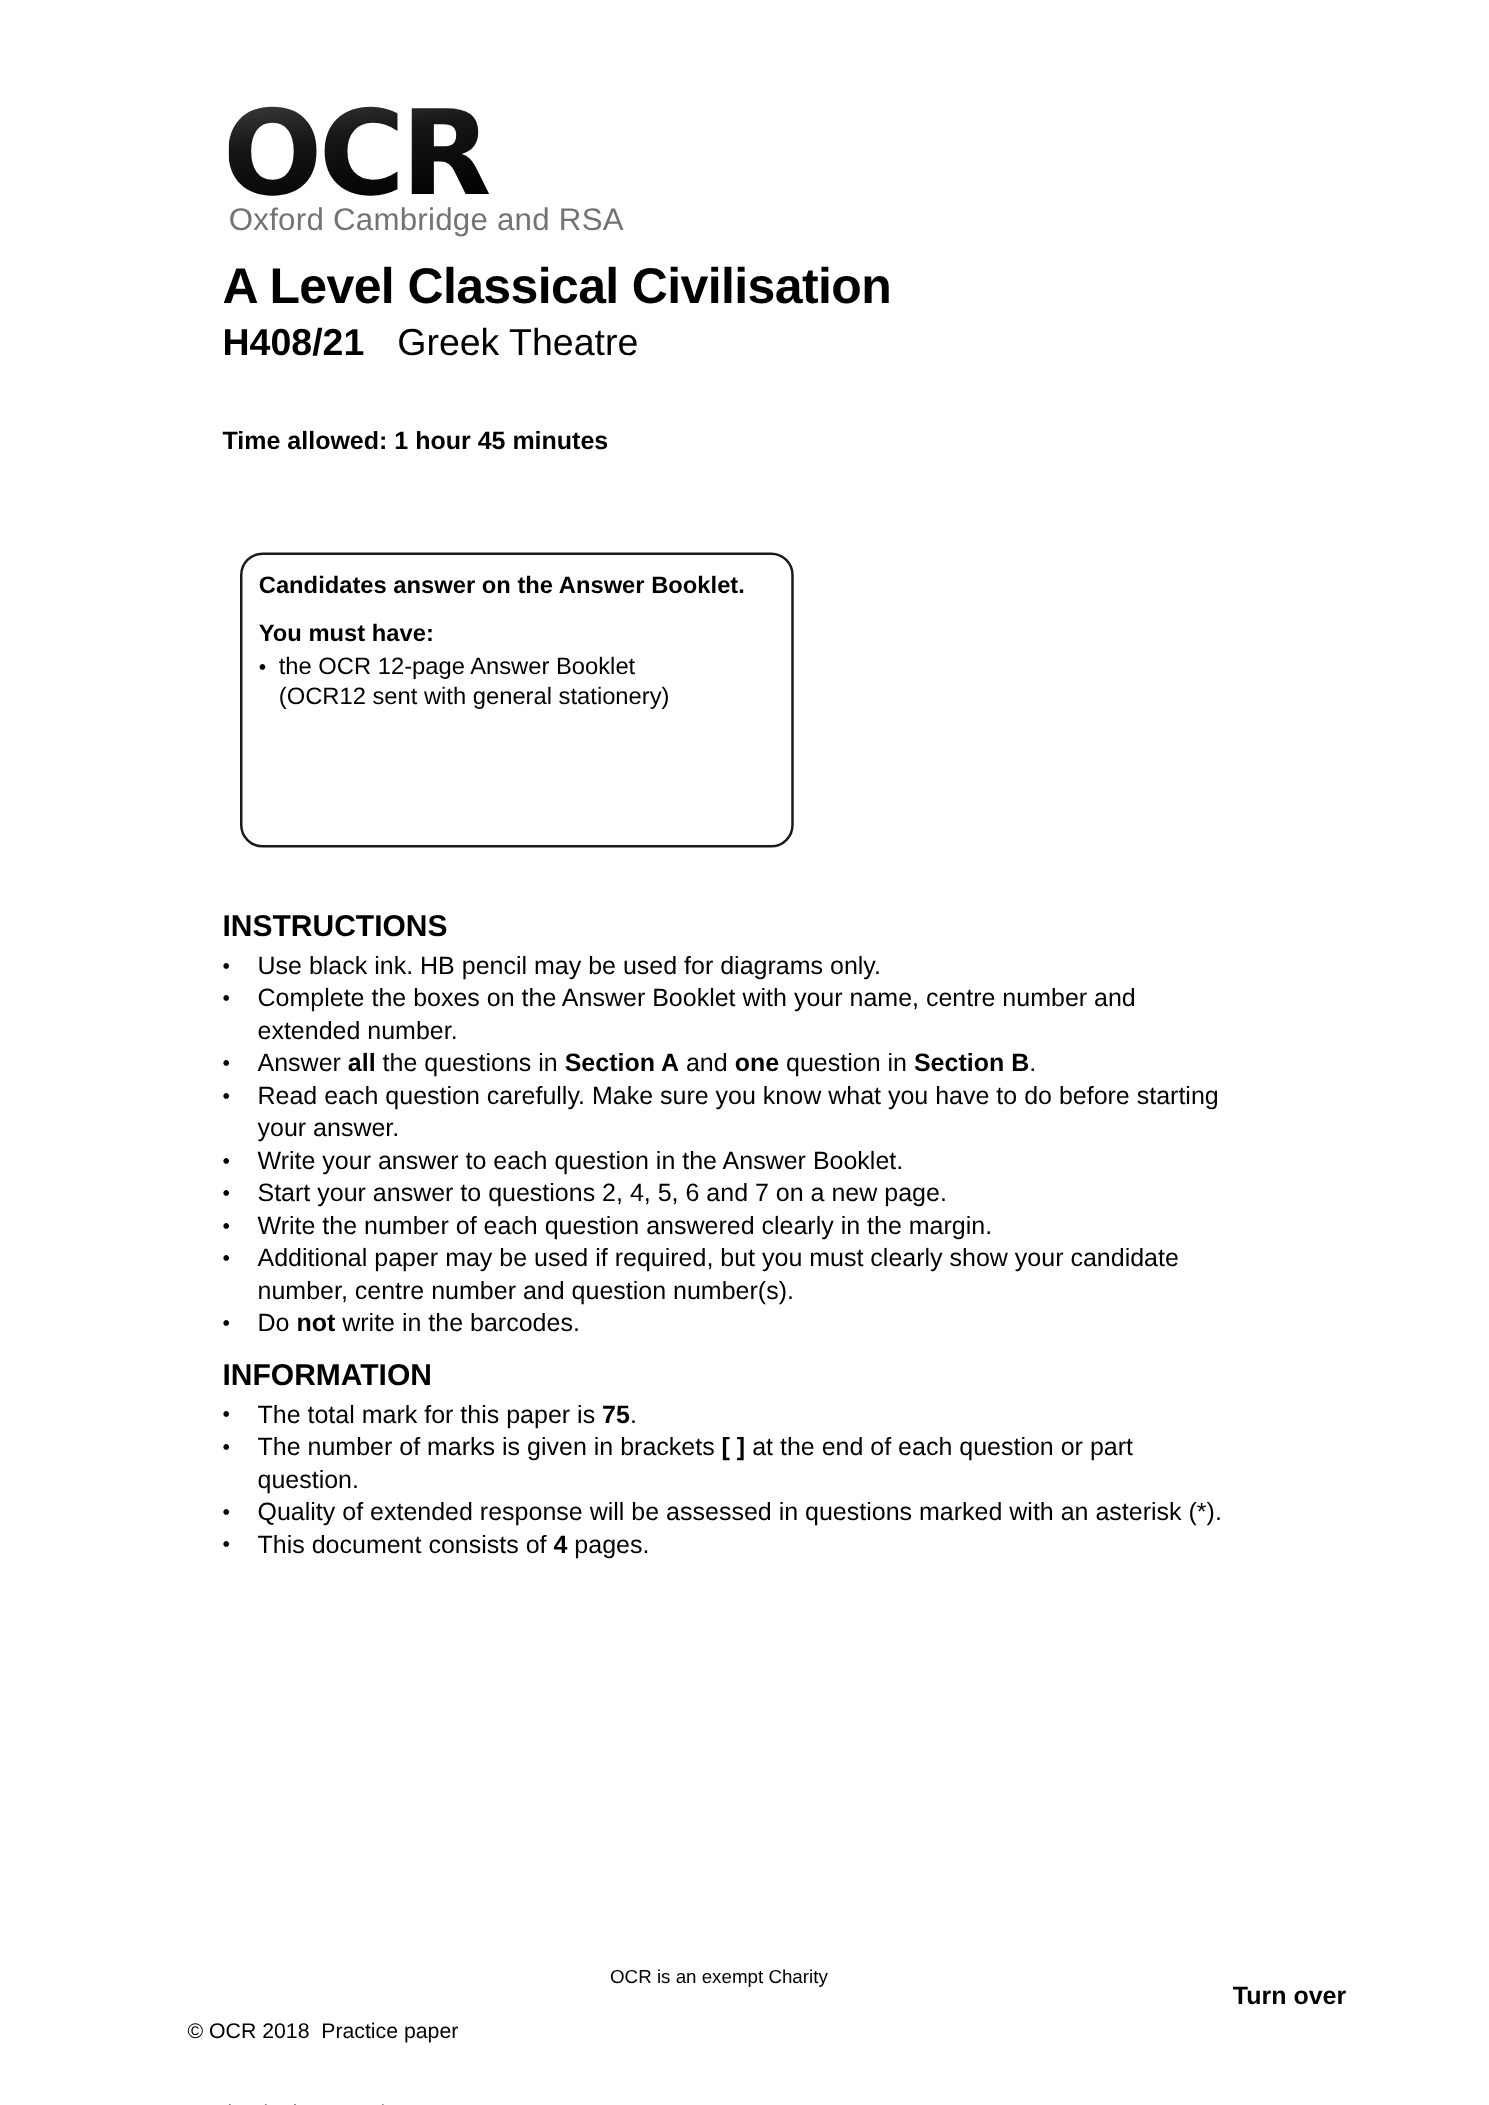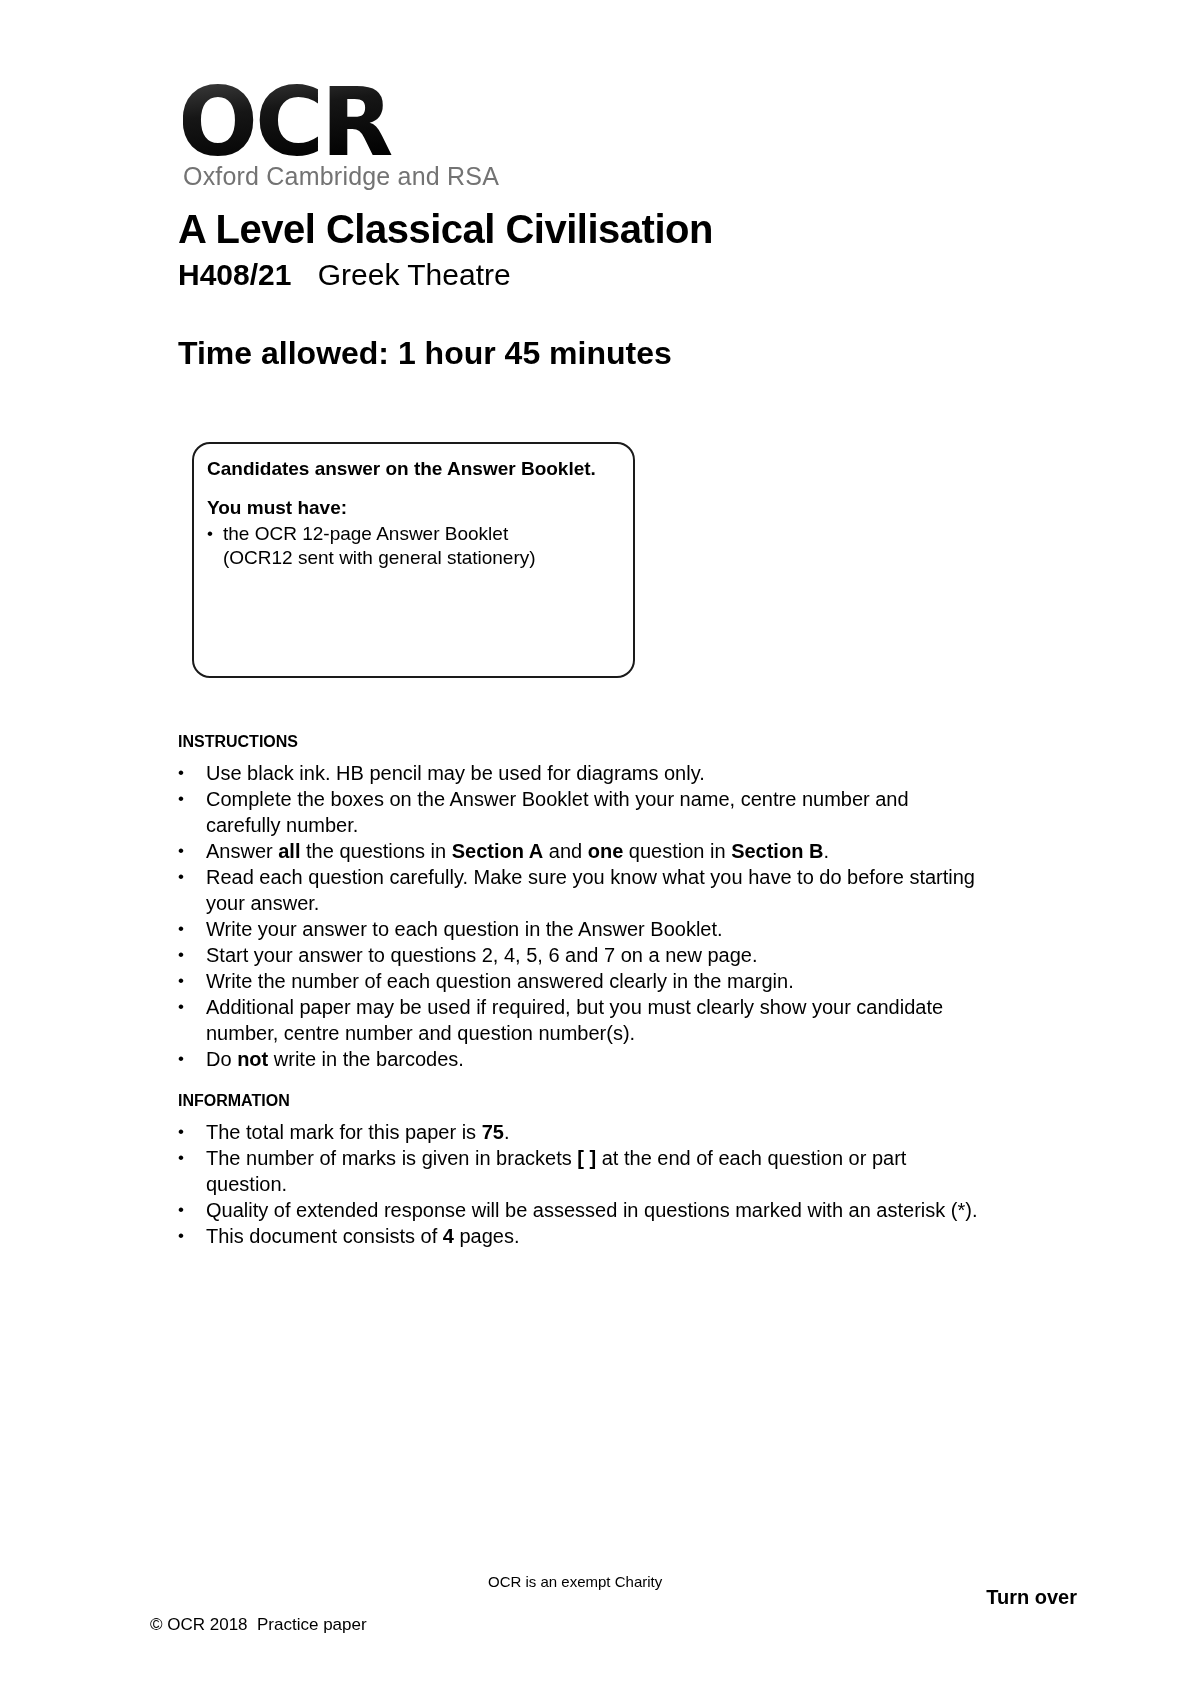--- a/index.html
+++ b/index.html
@@ -35,21 +35,21 @@
   .paper-code { font-weight: bold; }
   .paper-topic { margin-left: 18px; font-weight: normal; }
 
   .paper-block { position: absolute; left: 178px; top: 326px; }
   .paper-type {
     font-size: 40px;
     font-weight: bold;
     line-height: 42px;
     letter-spacing: -0.5px;
   }
-  .time-allowed { margin-top: 10px; font-size: 32px; font-weight: bold; line-height: 34px; }
+  .time-allowed { margin-top: 10px; font-size: 20px; font-weight: bold; line-height: 34px; }
 
   
   .cand-box {
     position: absolute;
     left: 192px;
     top: 442px;
     width: 443px;
     height: 236px;
     box-sizing: border-box;
     border: 2px solid #1a1a1a;
@@ -60,21 +60,21 @@
   }
   .cand-heading { font-weight: bold; white-space: nowrap; }
   .cand-subheading { font-weight: bold; margin-top: 15px; }
   .cand-bullet { display: flex; margin-top: 2px; }
   .cand-bullet .dot { flex: none; width: 16px; font-size: 17px; }
 
   
   .section { position: absolute; left: 178px; width: 832px; }
   .instructions-section { top: 730px; }
   .information-section { top: 1089px; }
-  .section-heading { font-size: 16px; font-weight: bold; line-height: 24px; margin-bottom: 6px; }
+  .section-heading { font-size: 24px; font-weight: bold; line-height: 24px; margin-bottom: 6px; }
   ul.bullets { list-style: none; margin: 0; padding: 0; font-size: 20px; line-height: 26px; }
   ul.bullets li { display: flex; }
   ul.bullets .dot { flex: none; width: 28px; font-size: 17px; }
   ul.bullets .btxt { flex: 1; }
   .b { font-weight: bold; margin-top: 20px; }
 
   
   .footer-left {
     position: absolute; left: 150px; top: 1570px;
     font-size: 17px; line-height: 22px; white-space: pre;
@@ -133,21 +133,21 @@
 
   <div class="section instructions-section">
     <div class="section-heading">INSTRUCTIONS</div>
     <ul class="bullets">
         <li>
           <span class="dot">•</span>
           <span class="btxt"><span>Use black ink. HB pencil may be used for diagrams only.</span></span>
         </li>
         <li>
           <span class="dot">•</span>
-          <span class="btxt"><span>Complete the boxes on the Answer Booklet with your name, centre number and</span><br><span>carefully number.</span></span>
+          <span class="btxt"><span>Complete the boxes on the Answer Booklet with your name, centre number and</span><br><span>extended number.</span></span>
         </li>
         <li>
           <span class="dot">•</span>
           <span class="btxt"><span>Answer </span><span class="b">all</span><span> the questions in </span><span class="b">Section A</span><span> and </span><span class="b">one</span><span> question in </span><span class="b">Section B</span><span>.</span></span>
         </li>
         <li>
           <span class="dot">•</span>
           <span class="btxt"><span>Read each question carefully. Make sure you know what you have to do before starting</span><br><span>your answer.</span></span>
         </li>
         <li>

